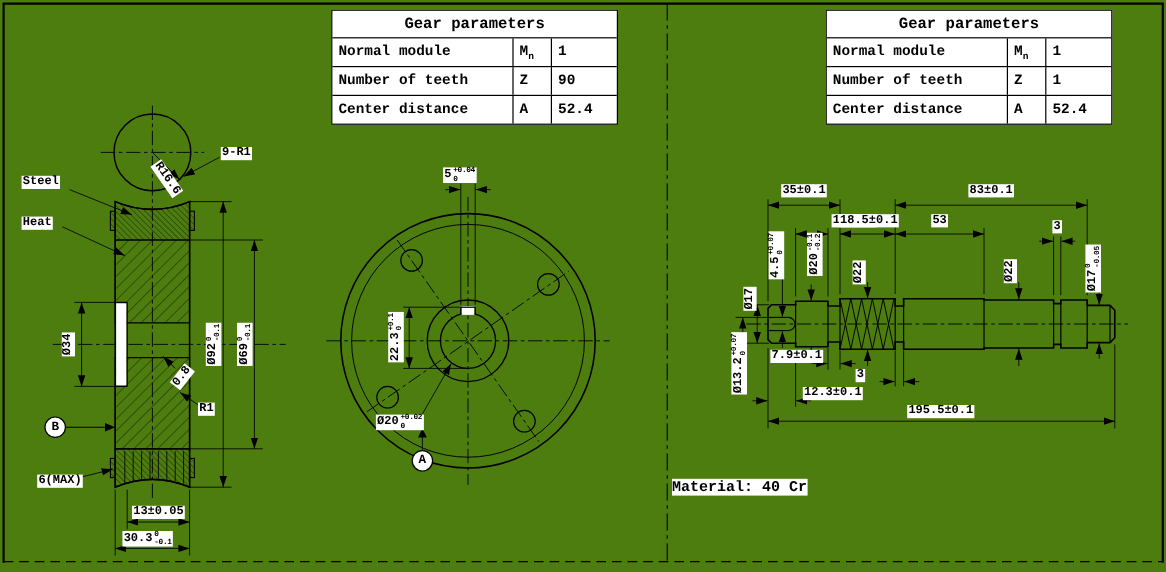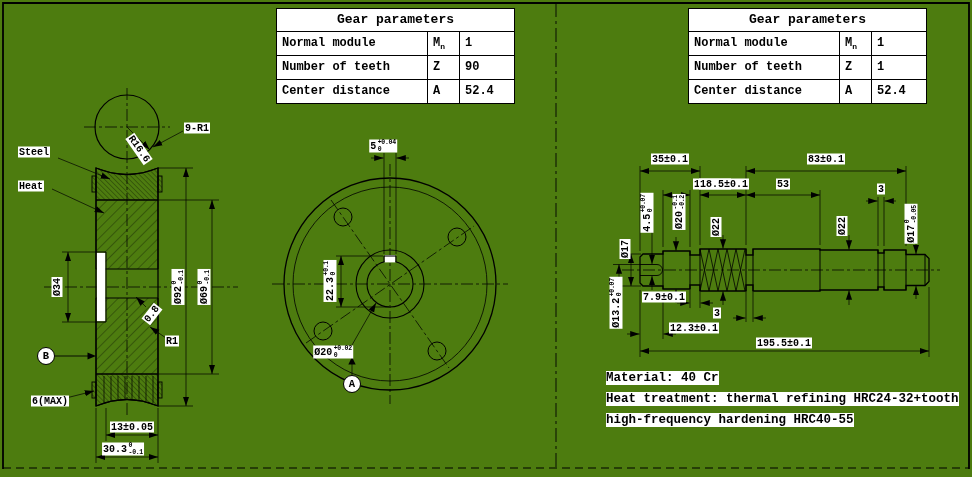--- a/index.html
+++ b/index.html
@@ -10,21 +10,21 @@
     font:bold 10px/1.1 "Liberation Mono",monospace;background:#fff;padding:0 1px;
     display:flex;align-items:center;z-index:2;}
   .vdim{transform:translate(-50%,-50%) rotate(-90deg);}
   .r55{transform:translate(-50%,-50%) rotate(55deg);}
   .rm52{transform:translate(-50%,-50%) rotate(-52deg);}
   .tol{display:inline-flex;flex-direction:column;margin-left:1.5px;font-size:6.5px;line-height:6.5px;letter-spacing:-0.3px;}
   .tol i{font-style:normal;display:block;}
   .datum{position:absolute;width:18px;height:18px;border:1.4px solid #000;border-radius:50%;background:#fff;
     transform:translate(-50%,-50%);display:flex;align-items:center;justify-content:center;
     font:bold 10.5px "Liberation Mono",monospace;z-index:2;}
-  .note{position:absolute;left:606px;font:bold 12.5px "Liberation Mono",monospace;white-space:nowrap;z-index:2;background:#fff;}
+  .note{position:absolute;left:560px;font:bold 12.5px "Liberation Mono",monospace;white-space:nowrap;z-index:2;background:#fff;margin-top:28px;}
   .gtable{position:absolute;border:1.6px solid #000;background:#fff;z-index:3;width:239px;}
   .gtable .ttl{font:bold 13px/22px "Liberation Mono",monospace;text-align:center;height:22px;}
   .grow{display:grid;grid-template-columns:150px 32px 53px;border-top:1.2px solid #000;height:24px;}
   .grow>div{font:bold 12px/22px "Liberation Mono",monospace;padding:0 5px;overflow:hidden;}
   .grow>div+div{border-left:1.2px solid #000;}
   sub{font-size:8px;}
 </style>
 </head>
 <body>
 
@@ -385,16 +385,14 @@
       <span>3</span>
     </div>
 <div class="dim" style="left:694px;top:328px">
       <span>12.3±0.1</span>
     </div>
 <div class="dim" style="left:784px;top:343px">
       <span>195.5±0.1</span>
     </div>
 
 <div class="note" style="top:371px">Material: 40 Cr</div>
-<div class="note" style="top:392px">Heat treatment: thermal refining HRC24-32+tooth</div>
-<div class="note" style="top:413px">high-frequency hardening HRC40-55</div>
 
 </div>
 
 </body></html>

